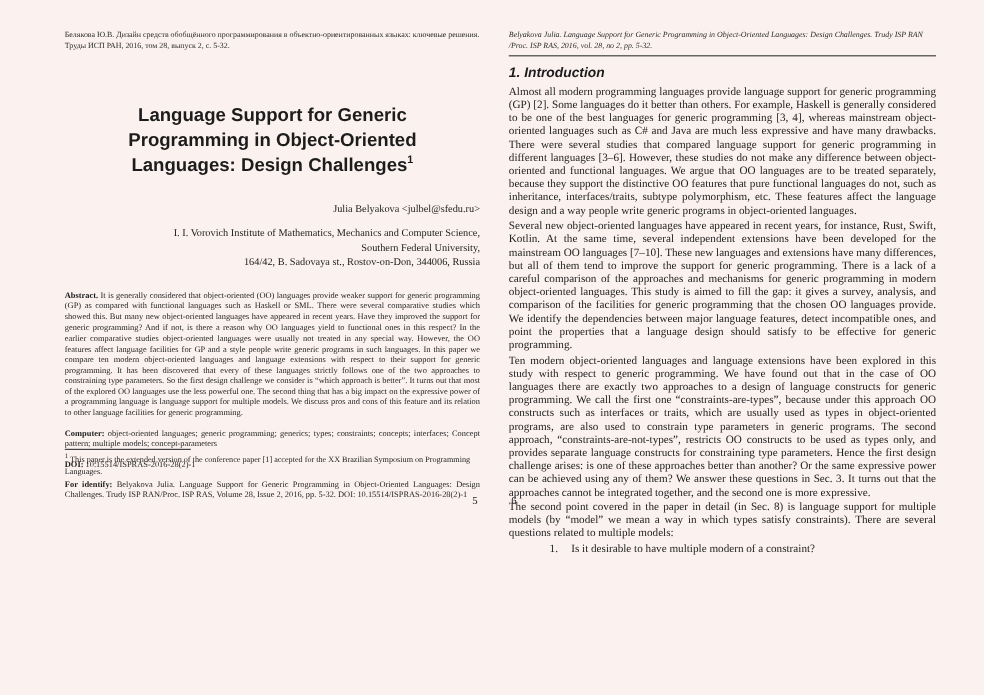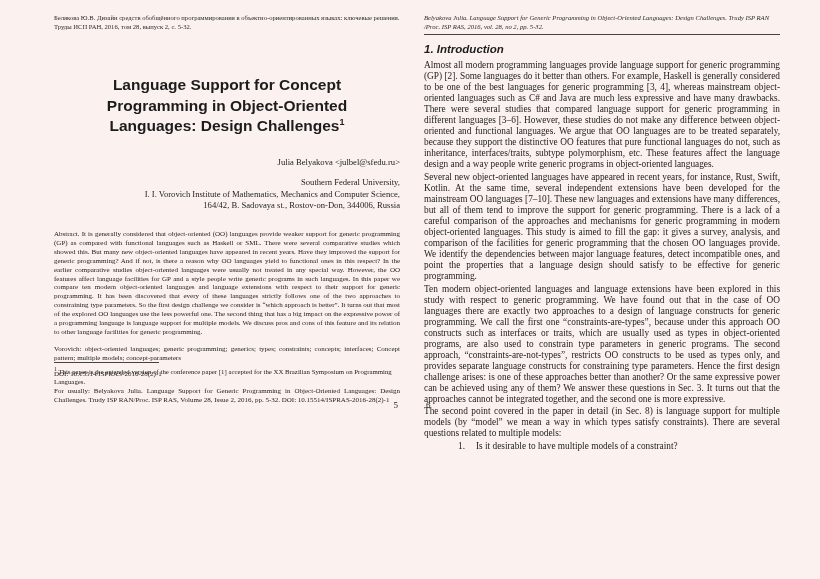--- a/index.html
+++ b/index.html
@@ -4,21 +4,21 @@
 <style>
   * { margin: 0; padding: 0; box-sizing: border-box; }
   html, body { width: 820px; height: 579px; }
   body {
     position: relative;
     background: #fbf2ef;
     color: #1c1c1c;
     font-family: "Liberation Serif", serif;
     overflow: hidden;
   }
-  .page { position: absolute; top: 4px; height: 426px; }
+  .page { position: absolute; top: 16px; height: 426px; }
   .page-left  { left: 54px;  width: 346px; }
   .page-right { left: 424px; width: 356px; }
 
   .running-head {
     padding-top: 9px;
     font-size: 6.6px;
     line-height: 1.4;
     color: #2a2a2a;
   }
   .running-head.italic { font-style: italic; }
@@ -41,21 +41,21 @@
   .paper-title sup { font-size: 9px; }
   .author-block {
     margin-top: 20px;
     text-align: right;
     font-size: 8.6px;
     line-height: 1.38;
   }
   .author-line { margin-bottom: 8px; }
   .front-matter { margin-top: 18px; font-size: 7px; line-height: 1.27; text-align: justify; }
   .front-matter p { margin-bottom: 8px; }
-  .front-matter b { font-weight: normal; }
+  .front-matter b { font-weight: bold; }
   .footnote-area {
     position: absolute;
     bottom: 44px;
     left: 0;
     width: 100%;
     font-size: 6.8px;
     line-height: 1.35;
   }
   .footnote-rule { width: 105px; border-bottom: 1px solid #444; margin-bottom: 3px; }
   .page-num {
@@ -87,34 +87,34 @@
     padding-left: 34px;
   }
   .numbered-item .num { display: inline-block; width: 18px; }
 </style>
 </head>
 <body>
 
 <div class="page page-left">
   <div class="running-head">Белякова Ю.В. Дизайн средств обобщённого программирования в объектно-ориентированных языках: ключевые решения. Труды ИСП РАН, 2016, том 28, выпуск 2, с. 5-32.</div>
 
-  <h1 class="paper-title"><span>Language Support for Concept Programming in Object-Oriented Languages: Design Challenges</span><sup>1</sup></h1>
+  <h1 class="paper-title"><span>Language Support for Generic Programming in Object-Oriented Languages: Design Challenges</span><sup>1</sup></h1>
 
   <div class="author-block">
     <div class="author-line">Julia Belyakova &lt;julbel@sfedu.ru&gt;</div>
+    <div>I. I. Vorovich Institute of Mathematics, Mechanics and Computer Science,</div>
     <div>Southern Federal University,</div>
-    <div>I. I. Vorovich Institute of Mathematics, Mechanics and Computer Science,</div>
     <div>164/42, B. Sadovaya st., Rostov-on-Don, 344006, Russia</div>
   </div>
 
   <div class="front-matter">
     <p><b>Abstract.</b> <span>It is generally considered that object-oriented (OO) languages provide weaker support for generic programming (GP) as compared with functional languages such as Haskell or SML. There were several comparative studies which showed this. But many new object-oriented languages have appeared in recent years. Have they improved the support for generic programming? And if not, is there a reason why OO languages yield to functional ones in this respect? In the earlier comparative studies object-oriented languages were usually not treated in any special way. However, the OO features affect language facilities for GP and a style people write generic programs in such languages. In this paper we compare ten modern object-oriented languages and language extensions with respect to their support for generic programming. It has been discovered that every of these languages strictly follows one of the two approaches to constraining type parameters. So the first design challenge we consider is “which approach is better”. It turns out that most of the explored OO languages use the less powerful one. The second thing that has a big impact on the expressive power of a programming language is language support for multiple models. We discuss pros and cons of this feature and its relation to other language facilities for generic programming.</span></p>
-    <p><b>Vorovich:</b> <span>object-oriented languages; generic programming; generics; types; constraints; concepts; interfaces; Concept pattern; multiple models; concept-parameters</span></p>
+    <p><b>Computer:</b> <span>object-oriented languages; generic programming; generics; types; constraints; concepts; interfaces; Concept pattern; multiple models; concept-parameters</span></p>
     <p><b>DOI:</b> <span>10.15514/ISPRAS-2016-28(2)-1</span></p>
-    <p><b>For usually:</b> <span>Belyakova Julia. Language Support for Generic Programming in Object-Oriented Languages: Design Challenges. Trudy ISP RAN/Proc. ISP RAS, Volume 28, Issue 2, 2016, pp. 5-32. DOI: 10.15514/ISPRAS-2016-28(2)-1</span></p>
+    <p><b>For identify:</b> <span>Belyakova Julia. Language Support for Generic Programming in Object-Oriented Languages: Design Challenges. Trudy ISP RAN/Proc. ISP RAS, Volume 28, Issue 2, 2016, pp. 5-32. DOI: 10.15514/ISPRAS-2016-28(2)-1</span></p>
   </div>
 
   <div class="footnote-area">
     <div class="footnote-rule"></div>
     <div><sup>1</sup> <span>This paper is the extended version of the conference paper [1] accepted for the XX Brazilian Symposium on Programming Languages.</span></div>
   </div>
 
   <div class="page-num right">5</div>
 </div>
 
@@ -122,16 +122,16 @@
   <div class="running-head italic">Belyakova Julia. Language Support for Generic Programming in Object-Oriented Languages: Design Challenges. Trudy ISP RAN /Proc. ISP RAS, 2016, vol. 28, no 2, pp. 5-32.</div>
   <div class="head-rule"></div>
 
   <h2 class="section-heading">1. Introduction</h2>
   <p class="body-para">Almost all modern programming languages provide language support for generic programming (GP) [2]. Some languages do it better than others. For example, Haskell is generally considered to be one of the best languages for generic programming [3, 4], whereas mainstream object-oriented languages such as C# and Java are much less expressive and have many drawbacks. There were several studies that compared language support for generic programming in different languages [3–6]. However, these studies do not make any difference between object-oriented and functional languages. We argue that OO languages are to be treated separately, because they support the distinctive OO features that pure functional languages do not, such as inheritance, interfaces/traits, subtype polymorphism, etc. These features affect the language design and a way people write generic programs in object-oriented languages.</p>
   <p class="body-para">Several new object-oriented languages have appeared in recent years, for instance, Rust, Swift, Kotlin. At the same time, several independent extensions have been developed for the mainstream OO languages [7–10]. These new languages and extensions have many differences, but all of them tend to improve the support for generic programming. There is a lack of a careful comparison of the approaches and mechanisms for generic programming in modern object-oriented languages. This study is aimed to fill the gap: it gives a survey, analysis, and comparison of the facilities for generic programming that the chosen OO languages provide. We identify the dependencies between major language features, detect incompatible ones, and point the properties that a language design should satisfy to be effective for generic programming.</p>
 
   <p class="body-para">Ten modern object-oriented languages and language extensions have been explored in this study with respect to generic programming. We have found out that in the case of OO languages there are exactly two approaches to a design of language constructs for generic programming. We call the first one “constraints-are-types”, because under this approach OO constructs such as interfaces or traits, which are usually used as types in object-oriented programs, are also used to constrain type parameters in generic programs. The second approach, “constraints-are-not-types”, restricts OO constructs to be used as types only, and provides separate language constructs for constraining type parameters. Hence the first design challenge arises: is one of these approaches better than another? Or the same expressive power can be achieved using any of them? We answer these questions in Sec. 3. It turns out that the approaches cannot be integrated together, and the second one is more expressive.</p>
   <p class="body-para">The second point covered in the paper in detail (in Sec. 8) is language support for multiple models (by “model” we mean a way in which types satisfy constraints). There are several questions related to multiple models:</p>
 
-  <div class="numbered-item"><span class="num">1.</span><span>Is it desirable to have multiple models of a constraint?</span></div>
+  <div class="numbered-item"><span class="num">1.</span><span>Is it desirable to have multiple modern of a constraint?</span></div>
 
   <div class="page-num left">6</div>
 </div>
 
 </body></html>

